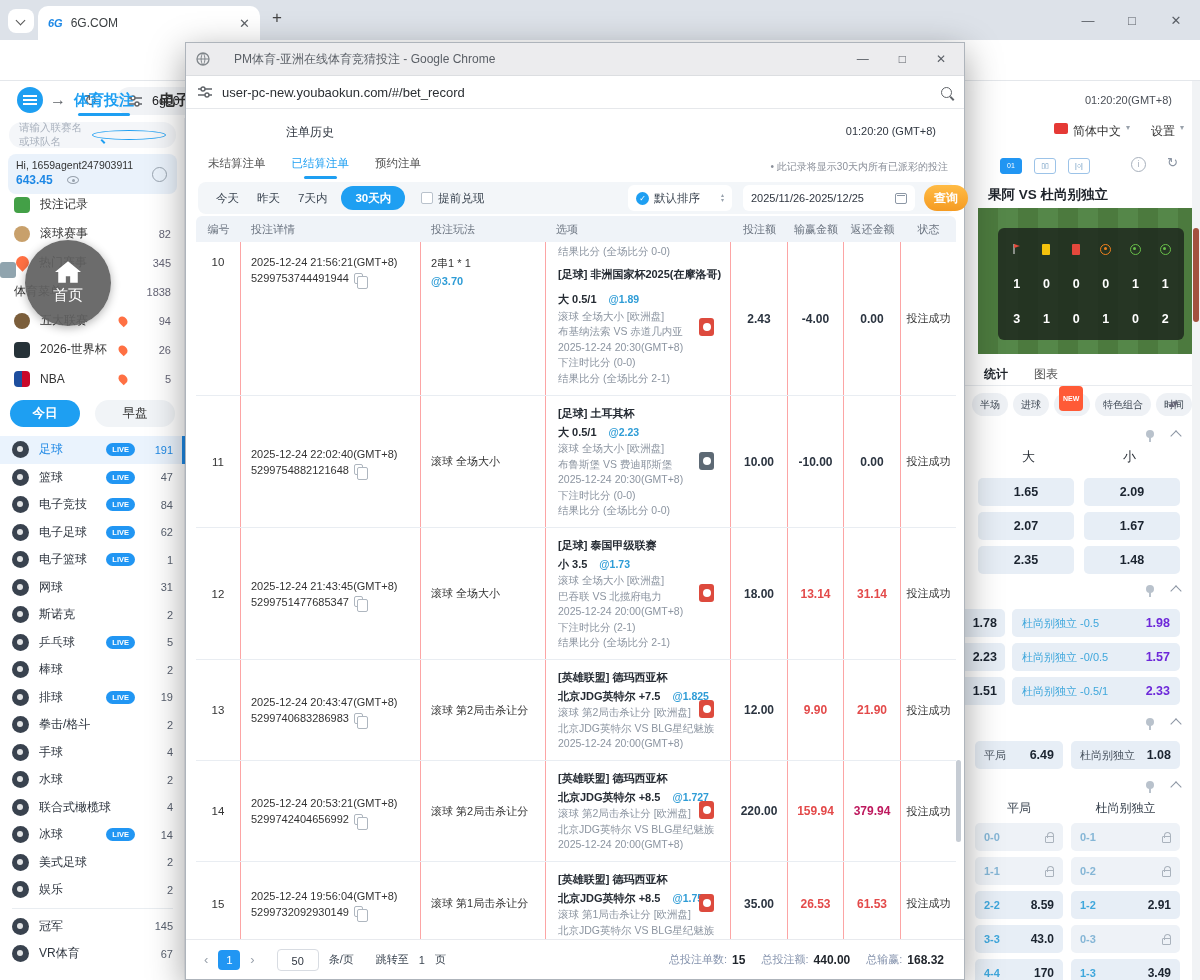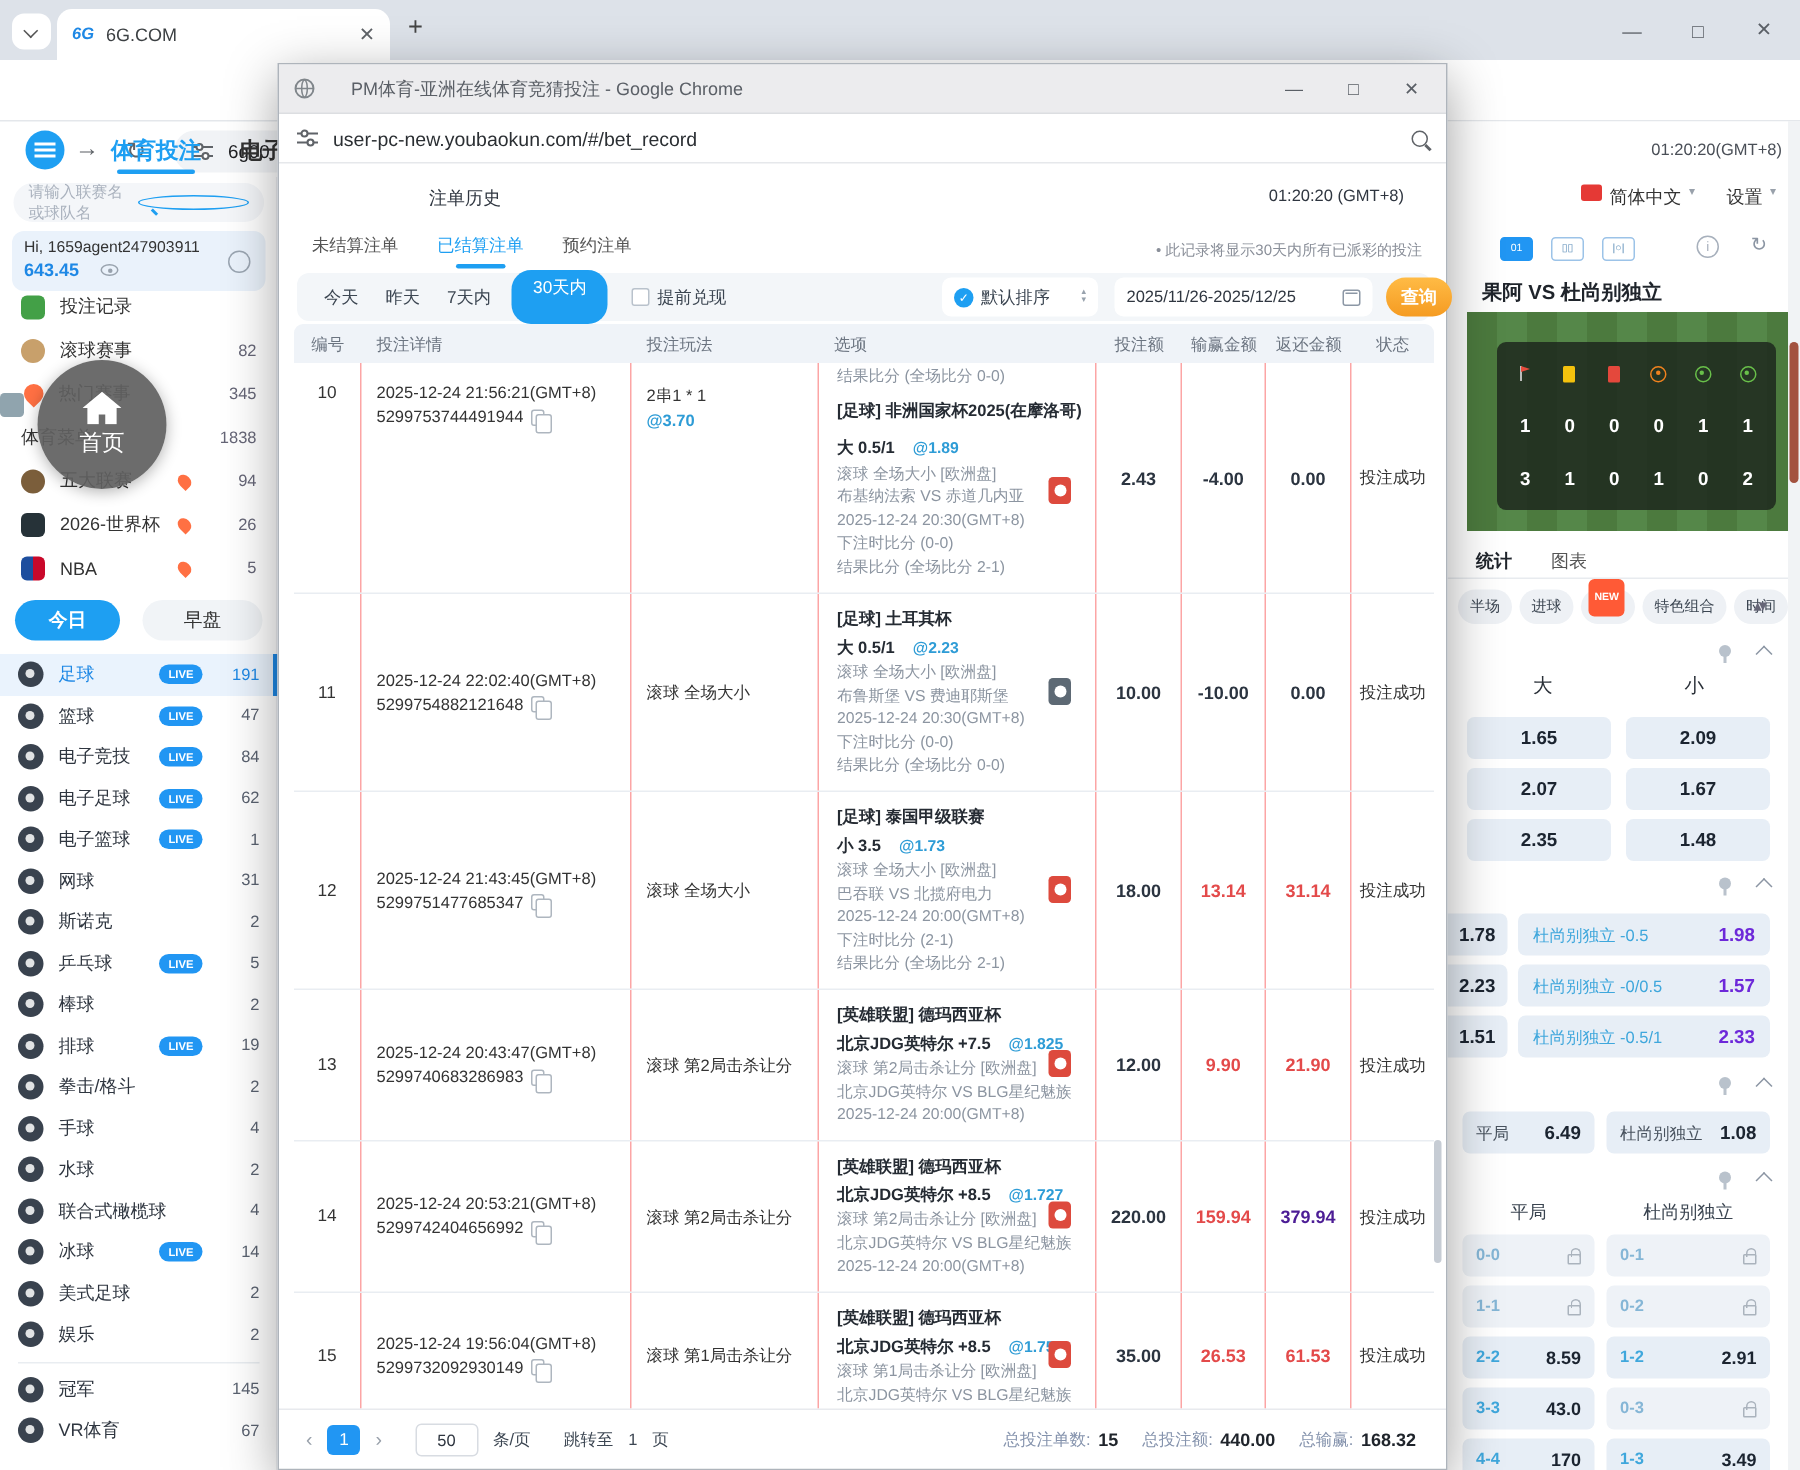--- a/index.html
+++ b/index.html
@@ -70,21 +70,21 @@
 .livepill{background:#2196f3;color:#fff;font-size:7.5px;font-weight:bold;border-radius:8px;padding:2px 6px;margin-right:8px}
 .spct{width:30px;text-align:right;color:#5a6270;font-size:11px}
 .sp.active{background:#eaf3fd;box-shadow:inset -3px 0 0 #1e88e5}
 .sp.active .splb,.sp.active .spct{color:#1e88e5}
 .spdiv{height:1px;background:#e9edf1;margin:4px 12px}
 .homebtn{position:absolute;left:25px;top:240px;width:86px;height:86px;border-radius:50%;background:rgba(96,96,96,.92);z-index:5;display:flex;flex-direction:column;align-items:center;justify-content:center;color:#fff;box-shadow:0 2px 10px rgba(0,0,0,.3)}
 .homebtn .hl{font-size:15px;margin-top:3px}
 
 
 .rpanel{position:absolute;left:960px;top:81px;width:232px;height:899px;background:#fff}
-.rp-time{position:absolute;right:4px;top:13px;font-size:11px;color:#4a4f57}
+.rp-time{position:absolute;right:20px;top:13px;font-size:11px;color:#4a4f57}
 .rp-langrow{position:absolute;right:8px;top:42px;display:flex;align-items:flex-start;gap:5px;font-size:12px;color:#333}
 .lang-flag{width:14px;height:11px;background:#e53935;border-radius:2px}
 .caret{font-size:8px;color:#99a1ab}
 .rp-set{margin-left:16px}
 .rp-modes{position:absolute;left:40px;top:77px;display:flex;gap:12px}
 .mode{width:22px;height:16px;border:1px solid #9cc3e8;border-radius:3px;font-size:7px;color:#5b8db8;text-align:center;line-height:14px}
 .mode.active{background:#2196f3;border-color:#2196f3;color:#fff}
 .rp-info{position:absolute;right:46px;top:76px;width:15px;height:15px;border:1px solid #a7b0bc;border-radius:50%;font-size:9px;color:#a7b0bc;text-align:center;line-height:13px}
 .rp-refresh{position:absolute;right:14px;top:74px;font-size:13px;color:#8b95a3}
 .rp-title{position:absolute;left:28px;top:105px;font-size:13.5px;font-weight:bold;color:#1f242b;white-space:nowrap}
@@ -145,21 +145,21 @@
 .pbody{position:absolute;left:0;top:67px;right:0;bottom:0}
 .phead-title{position:absolute;left:100px;top:14px;font-size:12px;color:#2f3640}
 .phead-time{position:absolute;right:28px;top:15px;font-size:11px;color:#2f3640}
 .ptabs{position:absolute;left:22px;top:46px;display:flex;gap:26px;font-size:11.5px;color:#555}
 .ptab{position:relative}
 .ptab.on{color:#1e9ff2}
 .ptab.on::after{content:"";position:absolute;left:12px;right:12px;bottom:-8px;height:3px;background:#1e9ff2;border-radius:2px}
 .pnote{position:absolute;right:16px;top:50px;font-size:10px;color:#8a8f99}
 .pfilter{position:absolute;left:12px;top:72px;width:756px;height:32px;background:#f3f6f9;border-radius:8px;display:flex;align-items:center;font-size:11.5px;color:#3c4652}
 .qf{margin-left:18px}
-.qfpill{margin-left:14px;background:#1e9ff2;color:#fff;border-radius:13px;height:36px;line-height:24px;padding:0 14px;font-weight:normal}
+.qfpill{margin-left:14px;background:#1e9ff2;color:#fff;border-radius:13px;height:24px;line-height:24px;padding:0 14px;font-weight:bold}
 .cb{width:12px;height:12px;border:1px solid #b9c2cc;background:#fff;border-radius:2px;margin-left:16px;margin-right:5px;flex:none}
 .sortbox{position:absolute;left:430px;top:3px;width:104px;height:26px;background:#fff;border-radius:6px;display:flex;align-items:center;padding:0 8px;gap:5px}
 .ckc{width:13px;height:13px;border-radius:50%;background:#1e9ff2;color:#fff;font-size:8px;line-height:13px;text-align:center;flex:none}
 .sorttris{margin-left:auto;display:flex;flex-direction:column;font-size:6px;color:#98a2ad;line-height:5px}
 .datebox{position:absolute;left:545px;top:3px;width:172px;height:26px;background:#fff;border-radius:6px;display:flex;align-items:center;padding:0 8px;font-size:11px;color:#2f3640}
 .cal{margin-left:auto;width:12px;height:11px;border:1.4px solid #8c97a5;border-radius:2px;position:relative}
 .cal::before{content:"";position:absolute;left:1px;top:1.5px;right:1px;height:1.4px;background:#8c97a5}
 .qbtn{position:absolute;left:726px;top:3px;width:44px;height:26px;background:linear-gradient(180deg,#ffbb45,#f59b22);border-radius:13px;color:#fff;font-size:12px;font-weight:bold;text-align:center;line-height:26px}
 .ptable{position:absolute;left:10px;top:106px;width:760px}
 .th{display:grid;grid-template-columns:45px 180px 125px 185px 57px 56px 57px 1fr;height:26px;background:#eff3f8;border-radius:6px 6px 0 0;align-items:center;font-size:11px;color:#6b7480}
@@ -876,21 +876,21 @@
             <div class="c csel">
               <span class="mark red"></span>
             <div class="sl lg">[英雄联盟] 德玛西亚杯</div>
               <div class="sl pk">北京JDG英特尔 +8.5<span class="slodds">@1.727</span></div>
               <div class="sl mut">滚球 第2局击杀让分 [欧洲盘]</div>
               <div class="sl mut">北京JDG英特尔 VS BLG星纪魅族</div>
               <div class="sl mut">2025-12-24 20:00(GMT+8)</div>
             </div>
             <div class="c cnum">220.00</div>
             <div class="c cnum" style="color: rgb(227, 74, 74);">159.94</div>
-            <div class="c cnum" style="color: #4c1d95;">379.94</div>
+            <div class="c cnum" style="color: #be185d;">379.94</div>
             <div class="c cstat">投注成功</div>
           </div>
 
           <div class="trow rh4">
             <div class="c cno">15</div>
             <div class="c cdet">
               <div>2025-12-24 19:56:04(GMT+8)</div>
               <div class="did">
                 <span>5299732092930149</span>
                 <span class="copy"></span>

